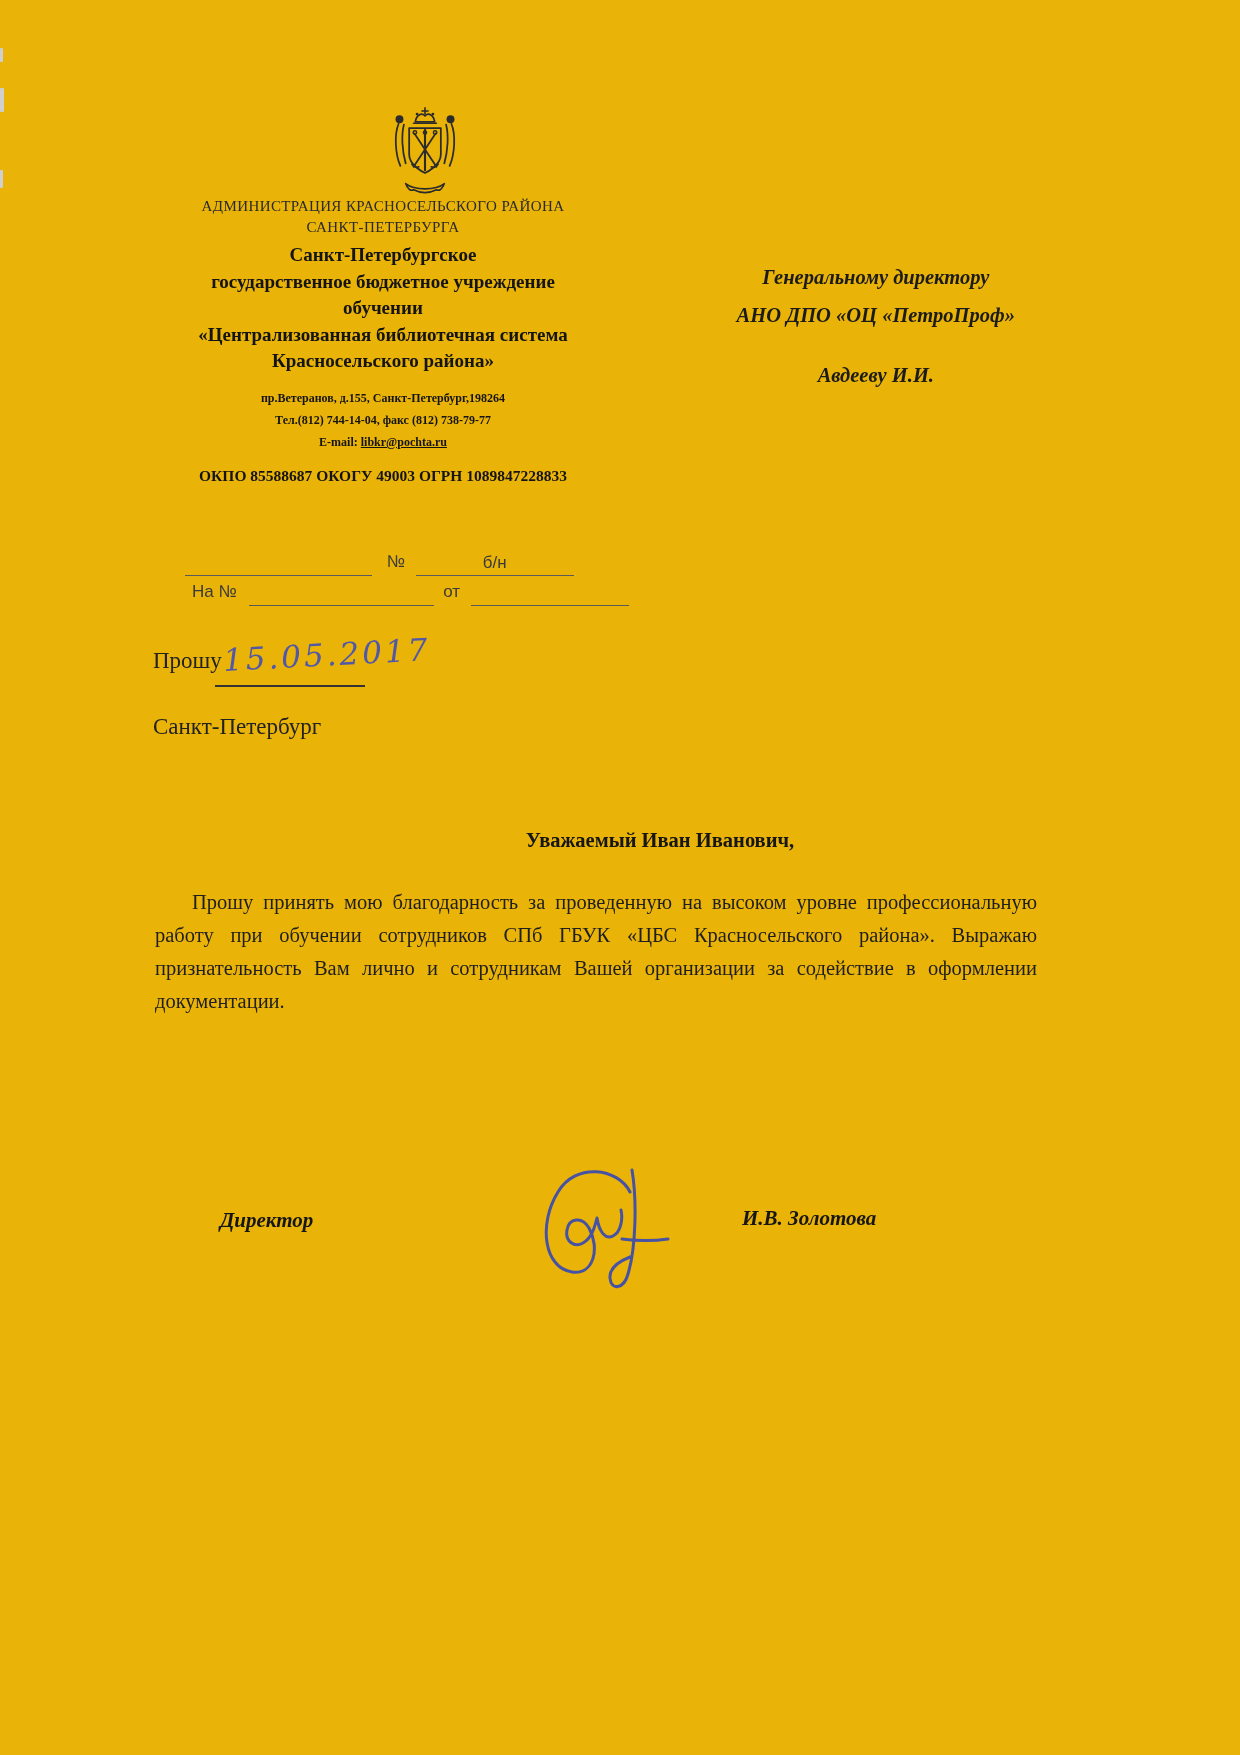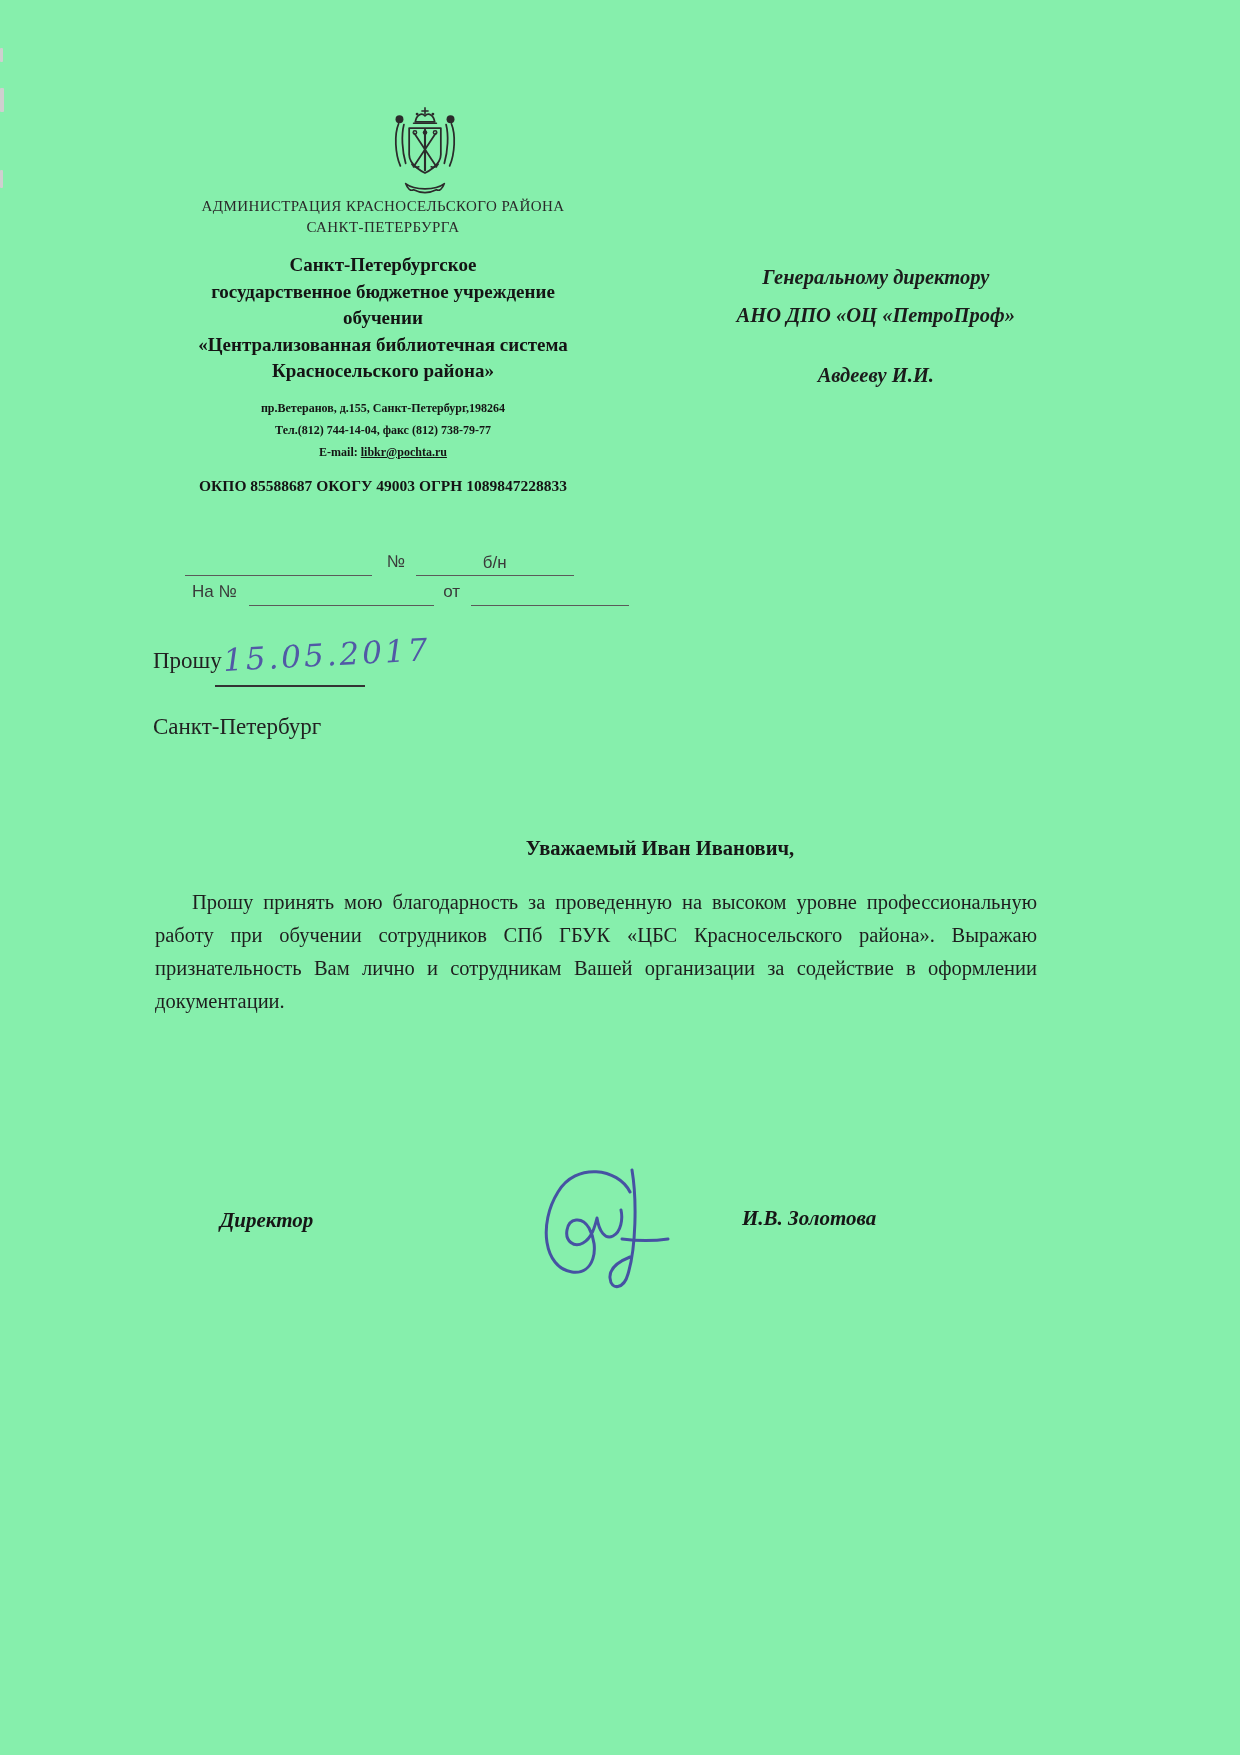--- a/index.html
+++ b/index.html
@@ -1,31 +1,31 @@
 <!DOCTYPE html>
 <html><head>
 <meta charset="utf-8">
 <style>
   html,body{margin:0;padding:0;background:#ffffff;}
   .page{
     position:relative;
     width:1240px;height:1755px;
-    background:#86efac;
+    background:#eab308;
     font-family:"Liberation Serif", serif;
     color:#1d1d1d;
     overflow:hidden;
     margin:0 auto;
   }
   .abs{position:absolute;}
   
   .artifact{position:absolute;left:0;background:#cfcfcf;border-radius:1px;}
   
   .lh-col{left:143px;top:196px;width:480px;text-align:center;}
   .admin-line{font-size:15px;letter-spacing:.4px;color:#2a2a2a;line-height:21px;}
-  .org-name{margin-top:14px;font-weight:bold;font-size:19px;line-height:26.5px;color:#141414;}
+  .org-name{margin-top:4px;font-weight:bold;font-size:19px;line-height:26.5px;color:#141414;}
   .addr-block{margin-top:12px;font-weight:bold;font-size:12px;line-height:22px;color:#141414;}
   .email-underline{text-decoration:underline;}
   .reg-block{margin-top:12px;font-weight:bold;font-size:15.5px;line-height:22px;color:#141414;}
   
   .recipient{right:225px;top:258px;text-align:center;font-weight:bold;font-size:20.5px;color:#1b1b1b;font-style:italic;}
   .recipient .r-line{line-height:38px;}
   .recipient .r-line3{margin-top:22px;}
   
   .ref{font-family:"Liberation Sans", sans-serif;font-size:17px;color:#3a3a3a;}
   .ref .ul{display:inline-block;border-bottom:1.6px solid #5a5a5a;height:22px;vertical-align:bottom;text-align:center;}
@@ -36,21 +36,21 @@
     left:224px;top:642px;
     font-family:"DejaVu Serif", serif;font-style:italic;
     font-size:31px;color:#5159a6;letter-spacing:3px;
     transform:rotate(-3deg);transform-origin:left bottom;
     white-space:nowrap;
   }
   .date-underline{left:215px;top:685px;width:150px;border-bottom:2px solid #333;}
   .city{left:153px;top:714px;font-size:23px;color:#222;}
   
   .salutation{left:155px;top:829px;width:880px;text-align:center;padding-left:130px;box-sizing:border-box;
-    font-weight:bold;font-size:20.5px;color:#161616;margin-top:8px;}
+    font-weight:bold;font-size:20.5px;color:#161616;}
   .para{left:155px;width:882px;font-size:20.5px;line-height:33px;color:#1e1e1e;
     text-align:justify;text-align-last:left;}
   .para1{top:886px;text-indent:37px;}
   .para2{top:1022px;}
   
   .sig-title{left:220px;top:1208px;font-weight:bold;font-style:italic;font-size:21px;color:#161616;text-align:center;}
   .sig-name{left:742px;top:1206px;font-weight:bold;font-style:italic;font-size:21px;color:#161616;}
   .sig-svg{left:518px;top:1160px;}
   .crest{left:381px;top:106px;}
 </style>

